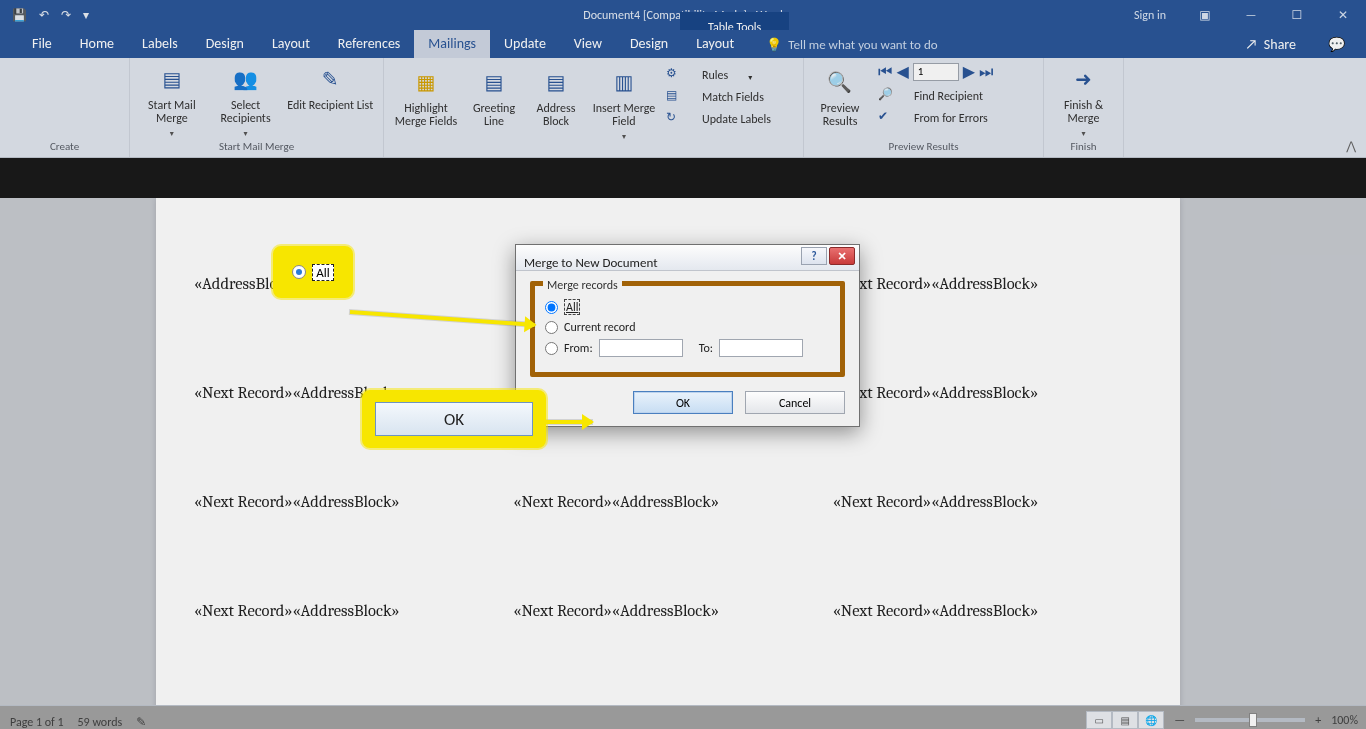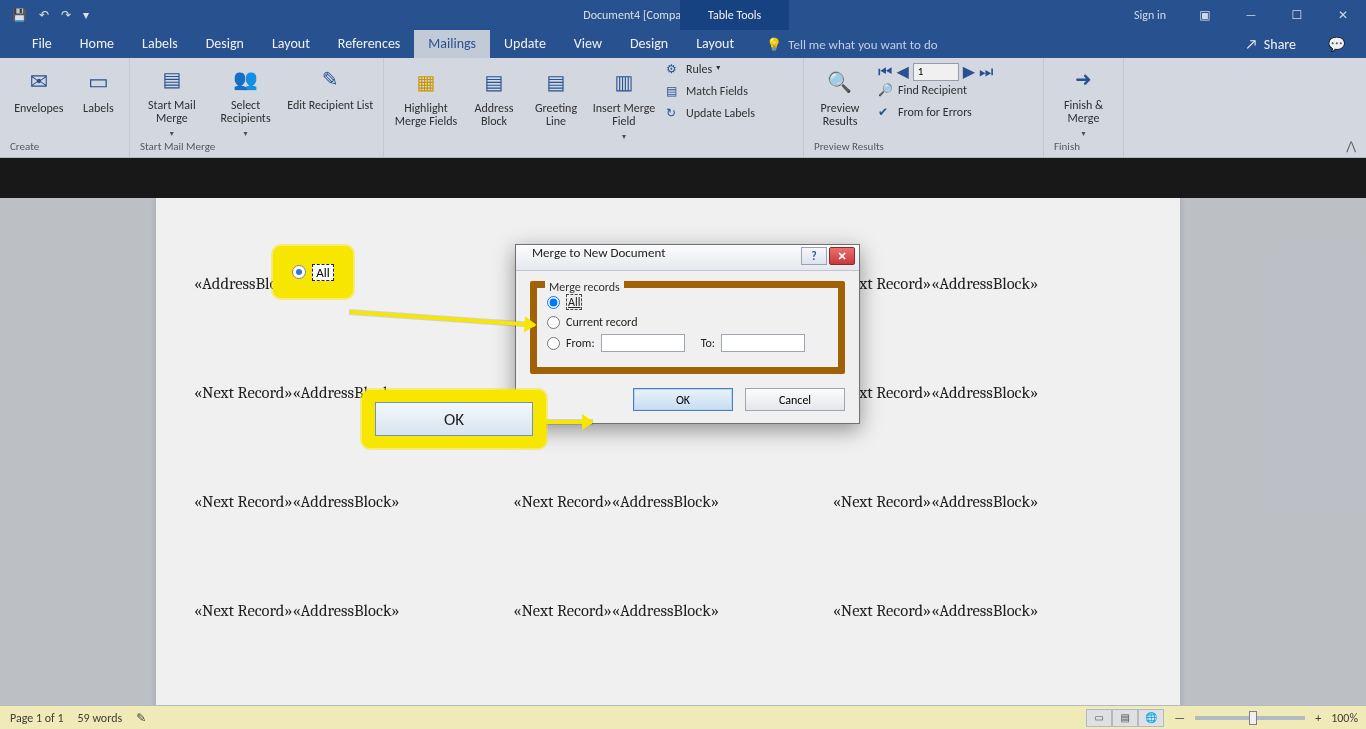--- a/index.html
+++ b/index.html
@@ -6,63 +6,63 @@
 body { width:1366px; height:729px; background:#1a1a1a; position:relative; overflow:hidden; user-select:none; }
 
 
 .dim-overlay { position:absolute; inset:0; background:rgba(0,0,0,0.06); pointer-events:none; z-index:5; }
 
 
 .titlebar { height:30px; background:#2b579a; color:#fff; display:flex; align-items:center; font-size:12px; position:relative; }
 .titlebar .qat { display:flex; gap:12px; padding:0 12px; align-items:center; }
 .titlebar .qat span { opacity:.9; cursor:default; }
 .titlebar .doctitle { position:absolute; left:50%; transform:translateX(-50%); color:#e6ecf5; }
-.titlebar .tooltabs { position:absolute; left:680px; top:0; height:30px; display:flex; align-items:center; color:#fff; background:#19478a; padding:0 28px; font-size:12px; }
+.titlebar .tooltabs { position:absolute; left:680px; top:12px; height:30px; display:flex; align-items:center; color:#fff; background:#19478a; padding:0 28px; font-size:12px; }
 .titlebar .winctrls { position:absolute; right:0; display:flex; align-items:center; gap:0; }
 .titlebar .winctrls .wc { width:46px; line-height:30px; text-align:center; color:#dbe5f3; }
 .titlebar .signin { position:absolute; right:200px; color:#dbe5f3; }
 
 
 .tabs { height:28px; background:#2b579a; display:flex; align-items:center; padding-left:18px; color:#fff; font-size:14px; position:relative; }
 .tab { padding:0 14px; height:28px; line-height:28px; cursor:default; }
 .tab.active { background:#d0d7e5; color:#2b579a; font-weight:400; }
 .tabs .tellme { margin-left:18px; color:#cfdcee; font-size:13px; display:flex; align-items:center; gap:6px; }
 .tabs .share { position:absolute; right:70px; display:flex; align-items:center; gap:6px; }
 .tabs .comment { position:absolute; right:20px; }
 
 
 .ribbon { height:100px; background:#e1e6ef; display:flex; border-bottom:1px solid #c0c6d0; position:relative; }
 .group { display:flex; flex-direction:column; justify-content:flex-end; padding:4px 6px 2px; border-right:1px solid #cfd4de; }
 .group .controls { display:flex; align-items:flex-start; gap:2px; flex:1; }
-.group .label { text-align:left; font-size:11px; color:#5a5f68; padding:2px 4px; }
+.group .label { text-align:center; font-size:11px; color:#5a5f68; padding:2px 4px; }
 .bigbtn { display:flex; flex-direction:column; align-items:center; justify-content:flex-start; width:72px; padding-top:4px; gap:4px; font-size:12px; color:#333; text-align:center; line-height:1.1; }
 .bigbtn .ico { width:32px; height:32px; display:flex; align-items:center;justify-content:center; }
 .bigbtn .drop { font-size:8px; color:#555; }
 .smallset { display:flex; flex-direction:column; gap:2px; justify-content:center; }
-.smallbtn { display:flex; align-items:flex-start; gap:4px; font-size:12px; color:#333; height:20px; }
+.smallbtn { display:flex; align-items:flex-end; gap:20px; font-size:12px; color:#333; height:20px; }
 .smallbtn .ico { width:16px; height:16px; }
 .nav-cluster { display:flex; align-items:center; gap:4px; }
 .nav-cluster .inprec { width:46px; height:18px; background:#fff; border:1px solid #a0a6b0; font-size:11px; padding:0 4px; line-height:16px; }
 .collapse-ribbon { position:absolute; right:10px; bottom:4px; font-size:12px; color:#666; }
 
 
 .docarea { position:absolute; top:198px; left:0; right:0; bottom:24px; background:#c8cbd1; overflow:hidden; }
 .page { position:absolute; left:156px; top:0; width:1024px; background:#fff; min-height:700px; box-shadow:0 0 6px rgba(0,0,0,.15); }
 .labelgrid { position:absolute; top:76px; left:38px; right:38px; display:grid; grid-template-columns:repeat(3,1fr); gap:90px 10px; }
 .labelcell { font-family:Cambria,Georgia,serif; font-size:16.5px; color:#222; }
 
 
 .dialog { position:absolute; left:515px; top:244px; width:345px; z-index:20; background:#f0f0f0; border:1px solid #707070; box-shadow:0 6px 20px rgba(0,0,0,.4); }
-.dlg-title { height:26px; background:linear-gradient(#fdfdfd,#e4e8ef); display:flex; align-items:flex-start; padding:0 16px; font-size:13px; color:#222; border-bottom:1px solid #c0c4cc; position:relative; }
+.dlg-title { height:26px; background:linear-gradient(#fdfdfd,#e4e8ef); display:flex; align-items:flex-end; padding:0 8px; font-size:13px; color:#222; border-bottom:1px solid #c0c4cc; position:relative; }
 .dlg-title .dlgctrls { position:absolute; right:4px; top:2px; display:flex; gap:2px; }
 .dlgctrls .dc { width:26px; height:18px; line-height:18px; text-align:center; font-size:11px; }
 .dlgctrls .help { background:linear-gradient(#f6f7fb,#dde3ee); border:1px solid #9aa2b0; color:#2b579a; font-weight:bold; }
 .dlgctrls .close { background:linear-gradient(#e97070,#c83a3a); border:1px solid #8a2a2a; color:#fff; font-weight:bold; border-radius:2px; }
 .dlg-body { padding:10px 14px 4px; }
-.groupbox { border:7px solid #a16207; border-radius:2px; padding:1px 10px 10px; position:relative; }
+.groupbox { border:5px solid #a16207; border-radius:2px; padding:8px 10px 10px; position:relative; }
 .groupbox .gtitle { position:absolute; top:-8px; left:8px; background:#f0f0f0; padding:0 4px; font-size:12px; color:#333; }
 .radio-row { display:flex; align-items:center; gap:6px; font-size:12px; color:#222; margin:5px 0; }
 .radio-row input[type=radio]{ width:13px; height:13px; }
 .radio-row .underlined { position:relative; }
 .radio-row .underlined .ul { text-decoration:underline; }
 .radio-row .dashedsel { border:1px dashed #444; padding:0 1px; }
 .radio-row .txt { width:84px; height:18px; border:1px solid #a0a6b0; background:#fff; font-size:11px; padding:0 3px; }
 .dlg-btns { display:flex; justify-content:flex-end; gap:12px; padding:10px 14px 12px; }
 .dlg-btn { width:100px; height:23px; font-size:12px; border:1px solid #a0a6b0; background:linear-gradient(#fdfdfd,#e4e6ea); }
 .dlg-btn.primary { border:1px solid #4a7fbf; background:linear-gradient(#e9f2fb,#c7ddf3); box-shadow:inset 0 0 0 1px #bcd3ee; }
@@ -75,21 +75,21 @@
 .hl-all .allbox { border:1px dashed #222; padding:0 3px; font-size:13px; background:#fff; }
 .hl-ok { left:362px; top:390px; width:184px; height:58px; background:#f7e600; display:flex; align-items:center; justify-content:center; }
 .hl-ok .fakeok { width:158px; height:34px; background:linear-gradient(#f4f8fc,#d8e4f0); border:1px solid #6d94c2; display:flex;align-items:center;justify-content:center; font-size:17px; color:#222;}
 
 .arrow { position:absolute; z-index:25; pointer-events:none; background:#f7e600; height:4px; box-shadow:0 0 0 1px rgba(0,0,0,.12); }
 .arrow::after { content:''; position:absolute; right:-10px; top:-6px; border:8px solid transparent; border-left:12px solid #f7e600; }
 .arrow1 { left:350px; top:310px; width:185px; transform:rotate(4deg); transform-origin:left;}
 .arrow2 { left:540px; top:420px; width:52px; }
 
 
-.statusbar { position:absolute; left:0; right:0; bottom:0; height:24px; background:#fef9c3; border-top:1px solid #c0c6d0; display:flex; align-items:center; font-size:12px; color:#444; }
+.statusbar { position:absolute; left:0; right:0; bottom:0; height:24px; background:#a3a3a3; border-top:1px solid #c0c6d0; display:flex; align-items:flex-end; font-size:12px; color:#444; }
 .statusbar .left { display:flex; gap:14px; padding-left:10px; align-items:center;}
 .statusbar .right { position:absolute; right:8px; display:flex; align-items:center; gap:10px; }
 .viewbtns { display:flex; gap:0; }
 .viewbtns span { width:26px; height:18px; border:1px solid #c0c6d0; display:flex;align-items:center;justify-content:center; font-size:10px; color:#555;background:#eceef3;}
 .zoomslider { width:110px; height:4px; background:#c0c6d0; position:relative;}
 .zoomslider::before{content:'';position:absolute;left:54px;border:1px solid #888;width:2px;height:10px;top:-3px;background:#fff;}
 .zoomslider .knob{position:absolute;left:54px;top:-5px;width:8px;height:14px;background:#fff;border:1px solid #888;}
 
 
 .ico-env::before{content:'✉';font-size:22px;color:#2b579a;}
@@ -156,30 +156,20 @@
     </div>
   <div class="share">
       <span class="ico-share"></span>
       <span>Share</span>
     </div>
   <div class="comment ico-comment"></div>
 </div>
 
 <div class="ribbon">
   <div class="group" style="width:130px">
-    <div class="controls">
-      <div class="bigbtn">
-          <span class="ico ico-env"></span>
-          <span>Envelopes</span>
-        </div>
-      <div class="bigbtn" style="width:54px">
-          <span class="ico ico-label"></span>
-          <span>Labels</span>
-        </div>
-    </div>
     <div class="label">Create</div>
   </div>
 
   <div class="group" style="width:254px">
     <div class="controls">
       <div class="bigbtn">
           <span class="ico ico-block"></span>
           <span>Start Mail Merge</span>
           <span class="drop">▾</span>
         </div>
@@ -197,25 +187,25 @@
   </div>
 
   <div class="group" style="width:420px">
     <div class="controls">
       <div class="bigbtn">
           <span class="ico ico-high"></span>
           <span>Highlight Merge Fields</span>
         </div>
       <div class="bigbtn" style="width:60px">
           <span class="ico ico-block"></span>
-          <span>Address Block</span>
+          <span>Greeting Line</span>
         </div>
       <div class="bigbtn" style="width:60px">
           <span class="ico ico-block"></span>
-          <span>Greeting Line</span>
+          <span>Address Block</span>
         </div>
       <div class="bigbtn">
           <span class="ico ico-mergf"></span>
           <span>Insert Merge Field</span>
           <span class="drop">▾</span>
         </div>
       <div class="smallset" style="margin-left:4px">
         <div class="smallbtn">
             <span class="ico ico-rule"></span>
             <span>Rules</span>

